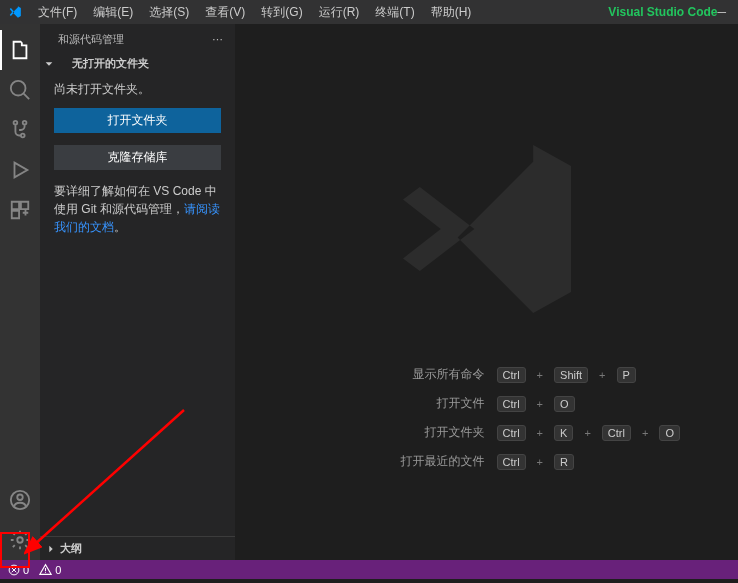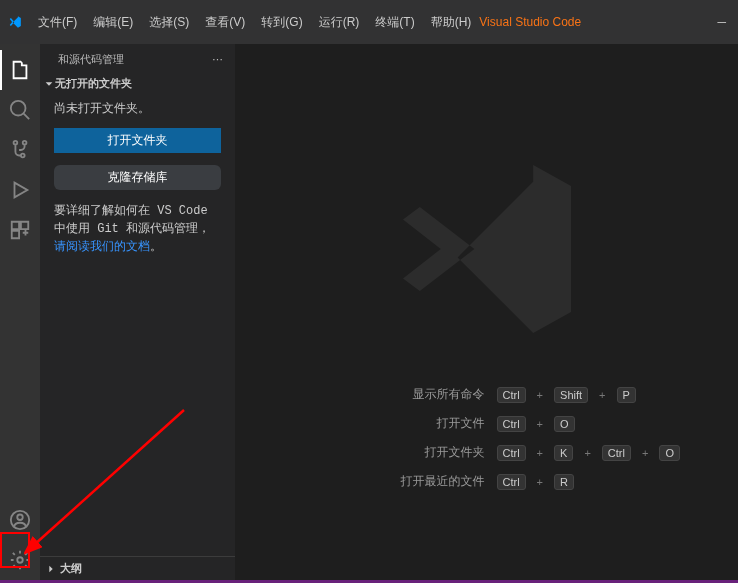--- a/index.html
+++ b/index.html
@@ -8,32 +8,32 @@
     height: 583px;
     background: #1e1e1e;
     font-family: "Segoe UI", -apple-system, sans-serif;
     font-size: 12px;
     color: #cccccc;
     overflow: hidden;
     position: relative;
   }
   
   .titlebar {
-    height: 44px;
+    height: 24px;
     background: #323233;
     display: flex;
     align-items: center;
     padding: 0 6px;
     color: #cccccc;
     font-size: 12px;
   }
   .titlebar .app-icon { width: 18px; height: 18px; margin-right: 6px; display:flex; align-items:center; justify-content:center;}
   .menubar { display: flex; gap: 0; }
   .menubar .menu-item { padding: 4px 8px; cursor: default; color:#cccccc;}
-  .titlebar .title-center { flex: 1; text-align: left; color:#f97316; }
+  .titlebar .title-center { flex: 1; text-align: right; color:#22c55e;font-weight:bold; }
   .titlebar .win-controls { display:flex; gap:18px; padding-right:6px; color:#cccccc;}
 
   
   .main {
     display: flex;
     height: calc(100% - 28px - 19px);
   }
   .activitybar {
     width: 40px;
     background: #333333;
@@ -76,41 +76,41 @@
     font-size: 11px;
     color: #bbbbbb;
   }
   .sidebar .section-title {
     padding: 3px 8px 3px 4px;
     font-size: 11px;
     font-weight: 600;
     color: #cccccc;
     display:flex;
     align-items:center;
-    gap:1px;
+    gap:18px;
   }
   .sidebar .body {
     padding: 6px 14px;
     font-size: 12px;
     color: #cccccc;
   }
-  .sidebar .body p { margin-bottom: 10px; line-height:1.5;font-family:Liberation Mono, monospace;}
+  .sidebar .body p { margin-bottom: 10px; line-height:1.5;}
   .sidebar .btn {
     display: block;
     width: 100%;
     padding: 4px 0;
     text-align: center;
     color: #ffffff;
     font-size: 12px;
     margin-bottom: 12px;
     border: none;
     cursor: pointer;
   }
   .btn-primary { background: #0e639c; }
-  .btn-secondary { background: #3a3d41; border-radius: 6px; }
+  .btn-secondary { background: #3a3d41; }
   .sidebar .link { color: #3794ff; }
   .sidebar .outline {
     margin-top: auto;
     border-top: 1px solid #3c3c3c;
     padding: 4px 6px;
     font-size: 11px;
     font-weight:600;
     display:flex;
     align-items:center;
     gap:4px;

